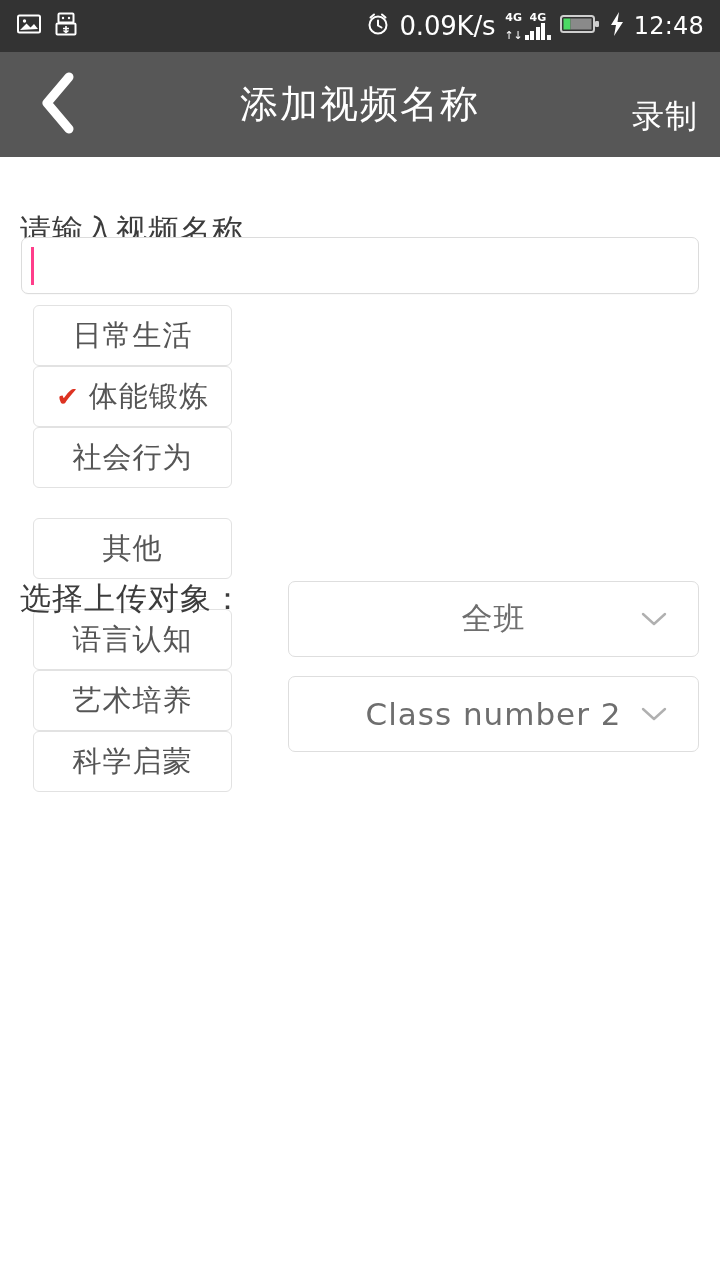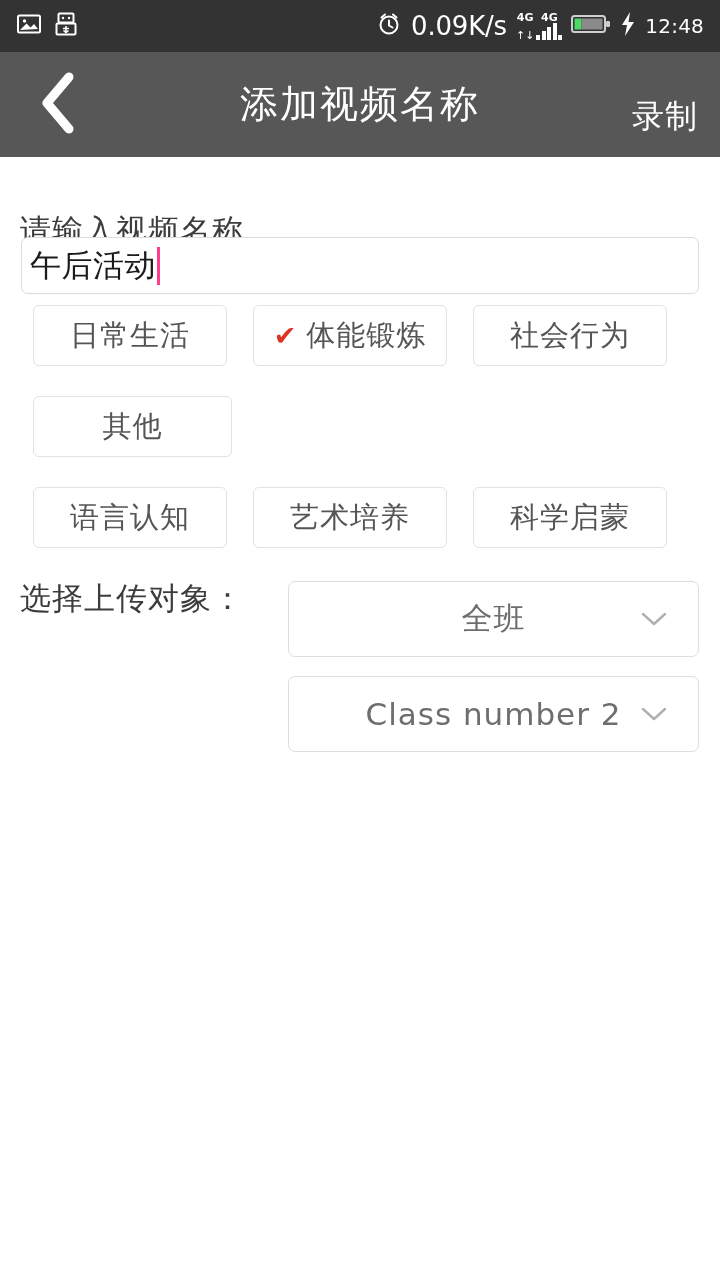--- a/index.html
+++ b/index.html
@@ -45,21 +45,21 @@
   }
   .sb-icon { display: block; }
   .net-speed {
     font-size: 26px;
     color: #ffffff;
     letter-spacing: -0.2px;
     line-height: 1;
     font-family: "DejaVu Sans", "Liberation Sans", sans-serif;
   }
   .clock-time {
-    font-size: 20px;
+    font-size: 24px;
     color: #ffffff;
     line-height: 1;
     letter-spacing: 0.2px;
   }
   .signal-group {
     display: flex;
     align-items: flex-end;
     gap: 2px;
   }
   .signal-unit { display: flex; flex-direction: column; align-items: center; }
@@ -178,20 +178,21 @@
 
   
   .chip-grid {
     position: absolute;
     left: 33px; top: 148px;
     width: 660px;
   }
   .chip-row {
     display: flex;
     margin-bottom: 30px;
+    flex-direction: column;
   }
   .chip {
     width: 199px;
     height: 61px;
     border: 1px solid #e2e2e2;
     border-radius: 6px;
     background: #ffffff;
     display: flex;
     align-items: center;
     justify-content: center;
@@ -333,21 +334,20 @@
       </span>
     </div>
     <div class="appbar-action">录制</div>
   </div>
 
   <div class="content">
 
     <div class="field-label">请输入视频名称</div>
 
     <div class="name-input">
-      <span class="input-text">午后活动</span>
         <span class="caret"></span>
     </div>
 
     <div class="chip-grid">
 
       <div class="chip-row">
         <div class="chip">
           <span class="chip-label">日常生活</span>
         </div>
         <div class="chip">

